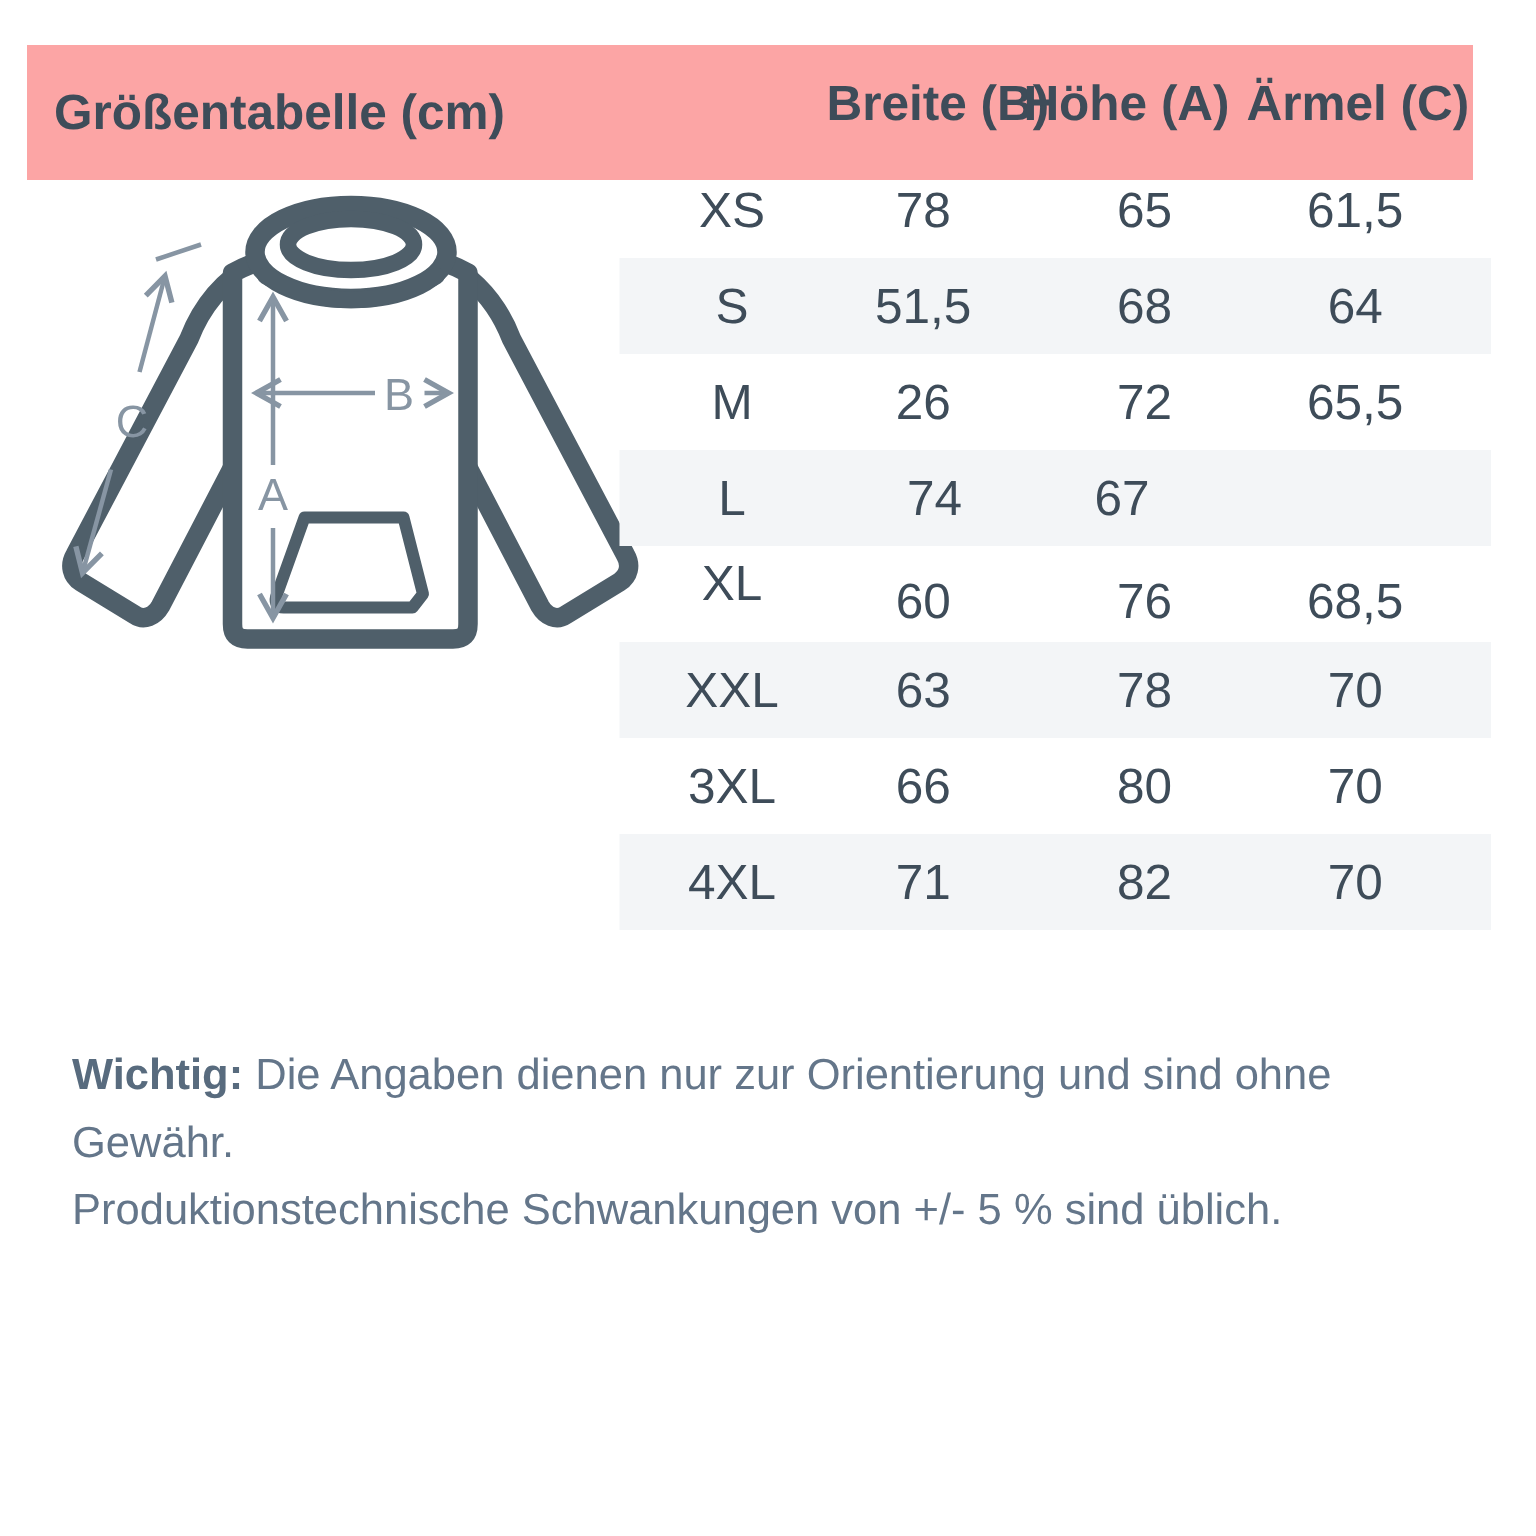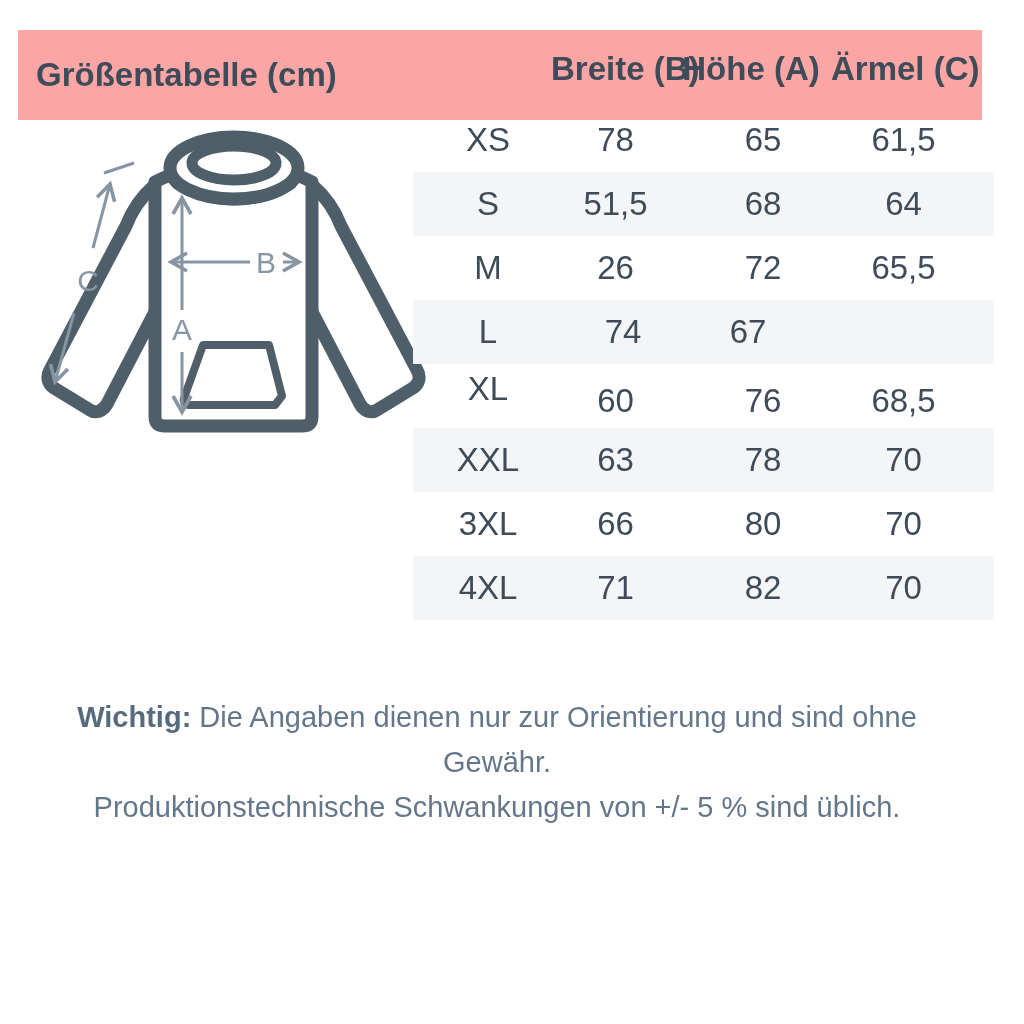--- a/index.html
+++ b/index.html
@@ -47,22 +47,22 @@
   
   .trow:nth-child(5) .cell-size { position: relative; top: -7px; text-align: center; }
   .trow:nth-child(5) .cell-breite,
   .trow:nth-child(5) .cell-hoehe,
   .trow:nth-child(5) .cell-aermel { position: relative; top: 5px; }
   .diagram {
     position: absolute; left: 30px; top: 118px;
     width: 400px; height: 340px;
   }
   .note {
-    position: absolute; left: 32px; top: 666px; width: 930px;
-    font-size: 29px; line-height: 45px; color: #64768a; text-align: center;
+    position: absolute; left: 48px; top: 666px; width: 930px;
+    font-size: 29px; line-height: 45px; color: #64768a;
   }
   .note strong { font-weight: bold; color: #586b7e; }
 </style>
 </head>
 <body>
 
 <div class="header-bar">
   <div class="title">Größentabelle (cm)</div>
   <div class="header-cols">
     <div class="hcell col-size"></div>

